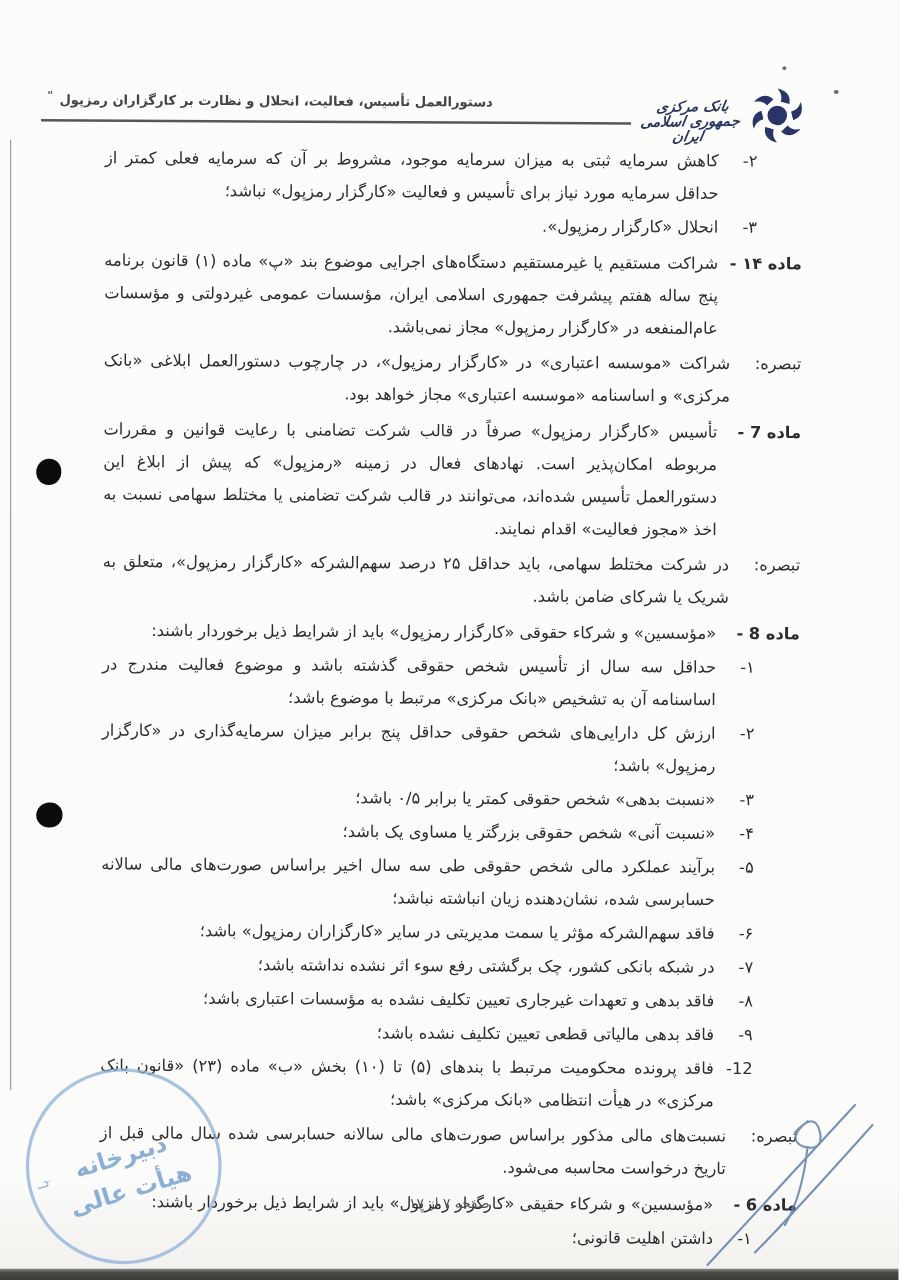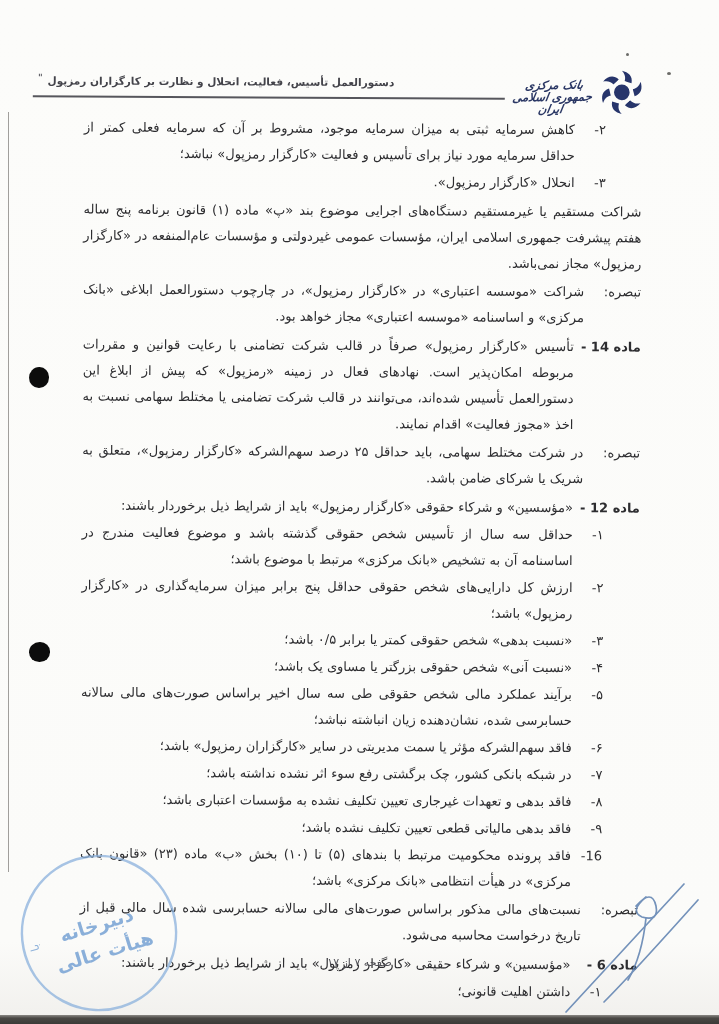--- a/index.html
+++ b/index.html
@@ -92,36 +92,37 @@
   <div class="doc-body" id="doc-body">
       <div class="para item">
         <span class="plabel">۲-</span>
         <div class="ptext">کاهش سرمایه ثبتی به میزان سرمایه موجود، مشروط بر آن که سرمایه فعلی کمتر از حداقل سرمایه مورد نیاز برای تأسیس و فعالیت «کارگزار رمزپول» نباشد؛</div>
       </div>
       <div class="para item">
         <span class="plabel">۳-</span>
         <div class="ptext">انحلال «کارگزار رمزپول».</div>
       </div>
       <div class="para article">
+        <span class="plabel">ماده ۱۴ -</span>
         <div class="ptext">شراکت مستقیم یا غیرمستقیم دستگاه‌های اجرایی موضوع بند «پ» ماده (۱) قانون برنامه پنج ساله هفتم پیشرفت جمهوری اسلامی ایران، مؤسسات عمومی غیردولتی و مؤسسات عام‌المنفعه در «کارگزار رمزپول» مجاز نمی‌باشد.</div>
       </div>
       <div class="para note">
         <span class="plabel">تبصره:</span>
         <div class="ptext">شراکت «موسسه اعتباری» در «کارگزار رمزپول»، در چارچوب دستورالعمل ابلاغی «بانک مرکزی» و اساسنامه «موسسه اعتباری» مجاز خواهد بود.</div>
       </div>
       <div class="para article">
-        <span class="plabel">ماده 14 -</span>
+        <span class="plabel">ماده 7 -</span>
         <div class="ptext">تأسیس «کارگزار رمزپول» صرفاً در قالب شرکت تضامنی با رعایت قوانین و مقررات مربوطه امکان‌پذیر است. نهادهای فعال در زمینه «رمزپول» که پیش از ابلاغ این دستورالعمل تأسیس شده‌اند، می‌توانند در قالب شرکت تضامنی یا مختلط سهامی نسبت به اخذ «مجوز فعالیت» اقدام نمایند.</div>
       </div>
       <div class="para note">
         <span class="plabel">تبصره:</span>
         <div class="ptext">در شرکت مختلط سهامی، باید حداقل ۲۵ درصد سهم‌الشرکه «کارگزار رمزپول»، متعلق به شریک یا شرکای ضامن باشد.</div>
       </div>
       <div class="para article">
-        <span class="plabel">ماده 12 -</span>
+        <span class="plabel">ماده 8 -</span>
         <div class="ptext">«مؤسسین» و شرکاء حقوقی «کارگزار رمزپول» باید از شرایط ذیل برخوردار باشند:</div>
       </div>
       <div class="para item">
         <span class="plabel">۱-</span>
         <div class="ptext">حداقل سه سال از تأسیس شخص حقوقی گذشته باشد و موضوع فعالیت مندرج در اساسنامه آن به تشخیص «بانک مرکزی» مرتبط با موضوع باشد؛</div>
       </div>
       <div class="para item">
         <span class="plabel">۲-</span>
         <div class="ptext">ارزش کل دارایی‌های شخص حقوقی حداقل پنج برابر میزان سرمایه‌گذاری در «کارگزار رمزپول» باشد؛</div>
       </div>
@@ -147,21 +148,21 @@
       </div>
       <div class="para item">
         <span class="plabel">۸-</span>
         <div class="ptext">فاقد بدهی و تعهدات غیرجاری تعیین تکلیف نشده به مؤسسات اعتباری باشد؛</div>
       </div>
       <div class="para item">
         <span class="plabel">۹-</span>
         <div class="ptext">فاقد بدهی مالیاتی قطعی تعیین تکلیف نشده باشد؛</div>
       </div>
       <div class="para item">
-        <span class="plabel">16-</span>
+        <span class="plabel">12-</span>
         <div class="ptext">فاقد پرونده محکومیت مرتبط با بندهای (۵) تا (۱۰) بخش «ب» ماده (۲۳) «قانون بانک مرکزی» در هیأت انتظامی «بانک مرکزی» باشد؛</div>
       </div>
       <div class="para note">
         <span class="plabel">تبصره:</span>
         <div class="ptext">نسبت‌های مالی مذکور براساس صورت‌های مالی سالانه حسابرسی شده سال مالی قبل از تاریخ درخواست محاسبه می‌شود.</div>
       </div>
       <div class="para article">
         <span class="plabel">ماده 6 -</span>
         <div class="ptext">«مؤسسین» و شرکاء حقیقی «کارگزار رمزپول» باید از شرایط ذیل برخوردار باشند:</div>
       </div>

